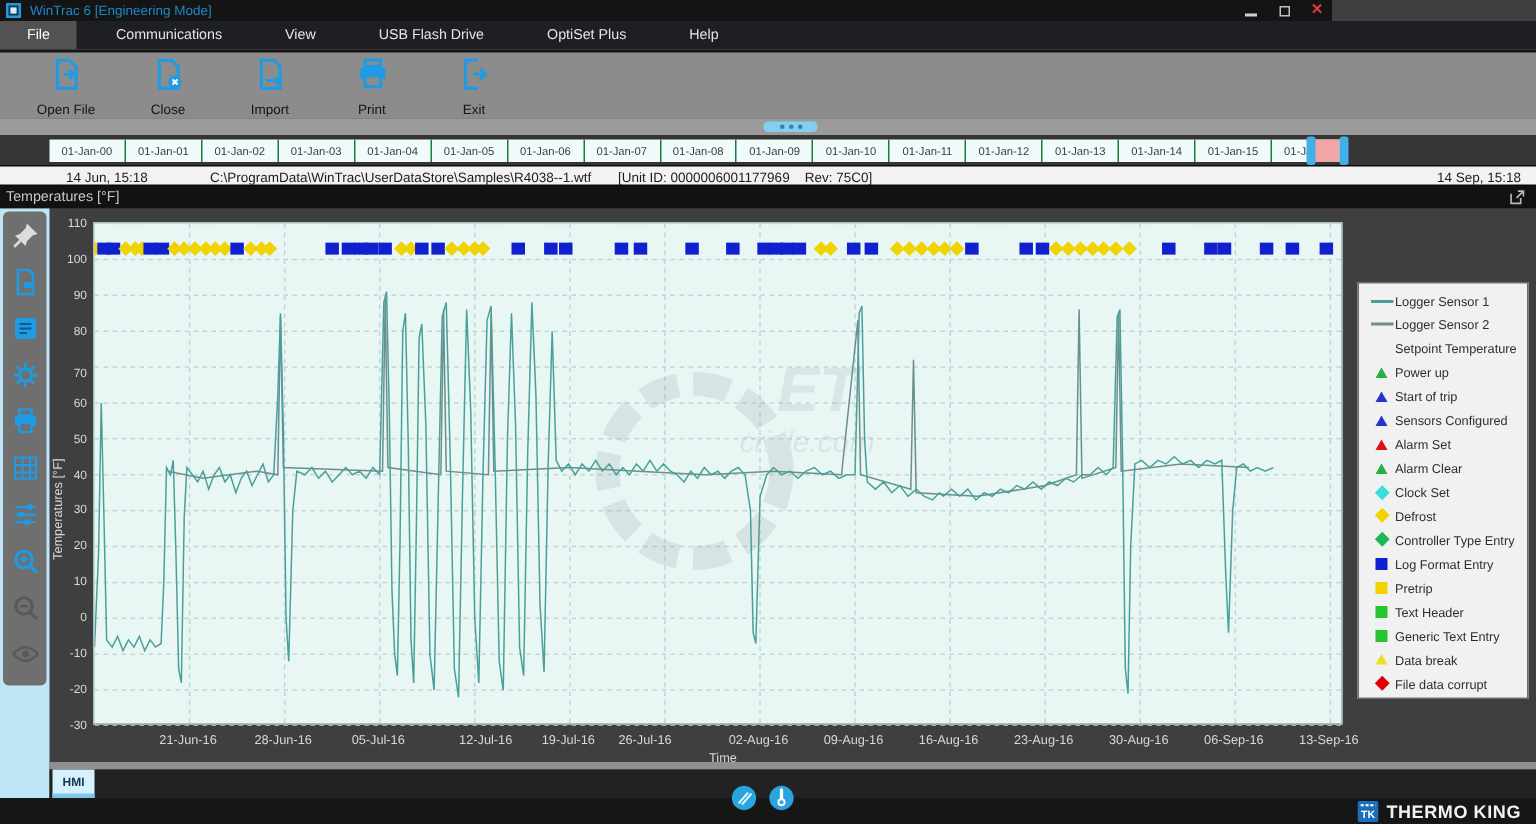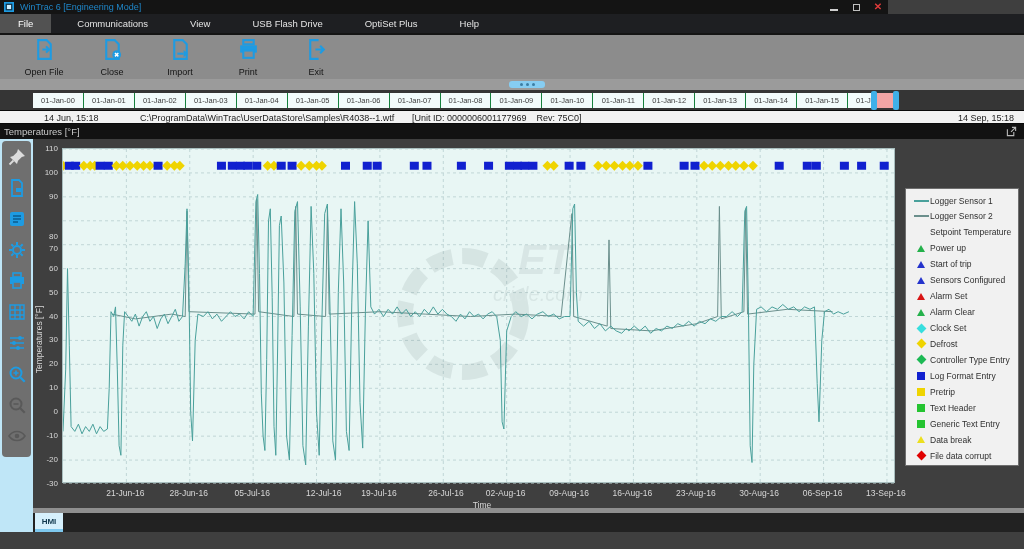--- a/index.html
+++ b/index.html
@@ -263,21 +263,21 @@
         <div class="side-icon"><svg viewBox="0 0 20 20">
             <path d="M2 10s3-4.5 8-4.5S18 10 18 10s-3 4.5-8 4.5S2 10 2 10z" fill="none" stroke="#595959" stroke-width="1.6"></path>
             <circle cx="10" cy="10" r="2.3" fill="#595959"></circle>
           </svg></div>
       </div>
     <div class="yaxis-title">Temperatures [°F]</div>
     <div id="yticks">
         <span class="ytick" style="left: 36px; top: 5px;">110</span>
         <span class="ytick" style="left: 36px; top: 28.9286px;">100</span>
         <span class="ytick" style="left: 36px; top: 52.8571px;">90</span>
-        <span class="ytick" style="left: 36px; top: 76.7857px; margin-top: 16px;">80</span>
+        <span class="ytick" style="left: 36px; top: 76.7857px;">80</span>
         <span class="ytick" style="left: 36px; top: 105px;">70</span>
         <span class="ytick" style="left: 36px; top: 124.643px;">60</span>
         <span class="ytick" style="left: 36px; top: 148.571px;">50</span>
         <span class="ytick" style="left: 36px; top: 172.5px;">40</span>
         <span class="ytick" style="left: 36px; top: 196.429px;">30</span>
         <span class="ytick" style="left: 36px; top: 220.357px;">20</span>
         <span class="ytick" style="left: 36px; top: 244.286px;">10</span>
         <span class="ytick" style="left: 36px; top: 268.214px;">0</span>
         <span class="ytick" style="left: 36px; top: 292.143px;">-10</span>
         <span class="ytick" style="left: 36px; top: 316.071px;">-20</span>
@@ -389,21 +389,21 @@
           <rect x="794.0934782608696" y="12.75" width="9" height="8" fill="#1120cf"></rect>
           <rect x="816.729347826087" y="12.75" width="9" height="8" fill="#1120cf"></rect>
         </svg>
       </div>
     <div id="xticks">
         <span class="xtick" style="left: 99.3804px;">21-Jun-16</span>
         <span class="xtick" style="left: 162.761px;">28-Jun-16</span>
         <span class="xtick" style="left: 226.141px;">05-Jul-16</span>
         <span class="xtick" style="left: 289.522px; text-align: right;">12-Jul-16</span>
         <span class="xtick" style="left: 352.902px;">19-Jul-16</span>
-        <span class="xtick" style="left: 420px;">26-Jul-16</span>
+        <span class="xtick" style="left: 404px;">26-Jul-16</span>
         <span class="xtick" style="left: 479.663px;">02-Aug-16</span>
         <span class="xtick" style="left: 543.043px;">09-Aug-16</span>
         <span class="xtick" style="left: 606.424px;">16-Aug-16</span>
         <span class="xtick" style="left: 669.804px;">23-Aug-16</span>
         <span class="xtick" style="left: 733.185px;">30-Aug-16</span>
         <span class="xtick" style="left: 796.565px;">06-Sep-16</span>
         <span class="xtick" style="left: 859.946px;">13-Sep-16</span>
       </div>
     <div class="xaxis-title">Time</div>
     <div class="legend" id="legend">
@@ -509,14 +509,36 @@
           </span>
           <span class="lg-label">File data corrupt</span>
         </div>
       </div>
   </div>
 
   <div class="separator"></div>
   <div class="tabrow">
     <div class="hmi-tab">HMI</div>
   </div>
+  <div class="statusbar">
+    <div class="center-icons">
+      <svg class="circ" viewBox="0 0 20 20">
+          <circle cx="10" cy="10" r="9" fill="#2aa4df"></circle>
+          <path d="M6 14l7-8M8.5 14.8l7-8" stroke="#eaf6ff" stroke-width="1.5"></path>
+        </svg>
+      <svg class="circ" viewBox="0 0 20 20">
+          <circle cx="10" cy="10" r="9" fill="#2aa4df"></circle>
+          <path d="M10 4v7" stroke="#fff" stroke-width="2.4" stroke-linecap="round"></path>
+          <circle cx="10" cy="13.2" r="3" fill="#fff"></circle>
+          <circle cx="10" cy="13.2" r="1.5" fill="#2aa4df"></circle>
+        </svg>
+    </div>
+    <div class="brand">
+      <svg viewBox="0 0 20 20">
+          <rect width="20" height="20" rx="2" fill="#1d6fbe"></rect>
+          <path d="M3 4h14" stroke="#fff" stroke-width="2" stroke-dasharray="3 1.6"></path>
+          <text x="10" y="16" font-size="10" font-weight="bold" fill="#fff" text-anchor="middle" font-family="Liberation Sans,sans-serif">TK</text>
+        </svg>
+      <span class="brand-text">THERMO KING</span>
+    </div>
+  </div>
 
 </div>
 
 </body></html>

